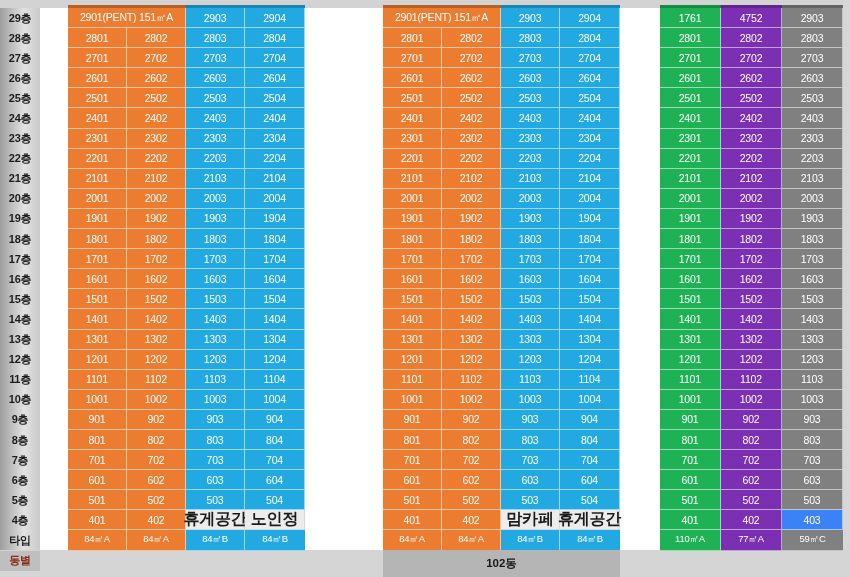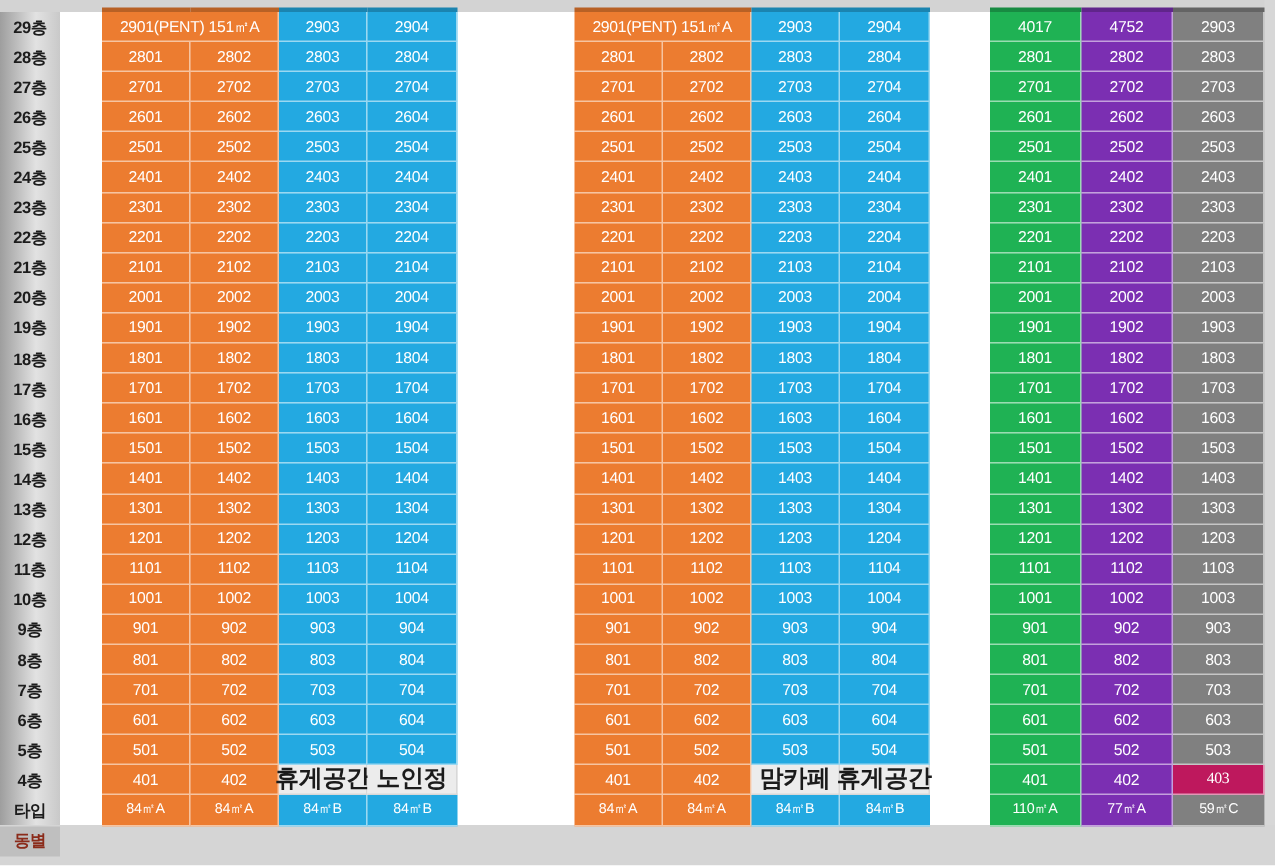--- a/index.html
+++ b/index.html
@@ -320,21 +320,21 @@
           <div class="cell typecell" style="background: rgb(236, 124, 48);">84㎡A</div>
           <div class="cell typecell" style="background: rgb(35, 169, 225);">84㎡B</div>
           <div class="cell typecell" style="background: rgb(35, 169, 225);">84㎡B</div>
         </div>
       </div>
       <div class="bld" style="left: 660px; width: 183px;">
         <div class="cap" style="left: 0px; width: 61px; background: rgb(31, 178, 84); filter: brightness(0.78);"></div>
         <div class="cap" style="left: 61px; width: 61px; background: rgb(123, 47, 178); filter: brightness(0.78);"></div>
         <div class="cap" style="left: 122px; width: 61px; background: rgb(128, 128, 128); filter: brightness(0.78);"></div>
         <div class="grid" style="grid-template-columns: 61px 61px 61px;">
-          <div class=" cell" style="background: rgb(31, 178, 84);">4017</div>
+          <div class=" cell" style="background: rgb(31, 178, 84);">1761</div>
           <div class=" cell" style="background: rgb(123, 47, 178);">4752</div>
           <div class=" cell" style="background: rgb(128, 128, 128);">2903</div>
           <div class=" cell" style="background: rgb(31, 178, 84);">2801</div>
           <div class=" cell" style="background: rgb(123, 47, 178);">2802</div>
           <div class=" cell" style="background: rgb(128, 128, 128);">2803</div>
           <div class=" cell" style="background: rgb(31, 178, 84);">2701</div>
           <div class=" cell" style="background: rgb(123, 47, 178);">2702</div>
           <div class=" cell" style="background: rgb(128, 128, 128);">2703</div>
           <div class=" cell" style="background: rgb(31, 178, 84);">2601</div>
           <div class=" cell" style="background: rgb(123, 47, 178);">2602</div>
@@ -397,21 +397,22 @@
           <div class=" cell" style="background: rgb(123, 47, 178);">702</div>
           <div class=" cell" style="background: rgb(128, 128, 128);">703</div>
           <div class=" cell" style="background: rgb(31, 178, 84);">601</div>
           <div class=" cell" style="background: rgb(123, 47, 178);">602</div>
           <div class=" cell" style="background: rgb(128, 128, 128);">603</div>
           <div class=" cell" style="background: rgb(31, 178, 84);">501</div>
           <div class=" cell" style="background: rgb(123, 47, 178);">502</div>
           <div class=" cell" style="background: rgb(128, 128, 128);">503</div>
           <div class=" cell" style="background: rgb(31, 178, 84);">401</div>
           <div class=" cell" style="background: rgb(123, 47, 178);">402</div>
-          <div class=" cell" style="background: #be185d; font-family: Liberation Serif, serif;">403</div>
+          <div class=" cell" style="background: #3b82f6;">403</div>
           <div class="cell typecell" style="background: rgb(31, 178, 84);">110㎡A</div>
           <div class="cell typecell" style="background: rgb(123, 47, 178);">77㎡A</div>
           <div class="cell typecell" style="background: rgb(128, 128, 128);">59㎡C</div>
         </div>
       </div>
     </div>
 
+    <div class="dongbar" style="left: 383px; width: 237px;">102동</div>
   </div>
 
 </body></html>

